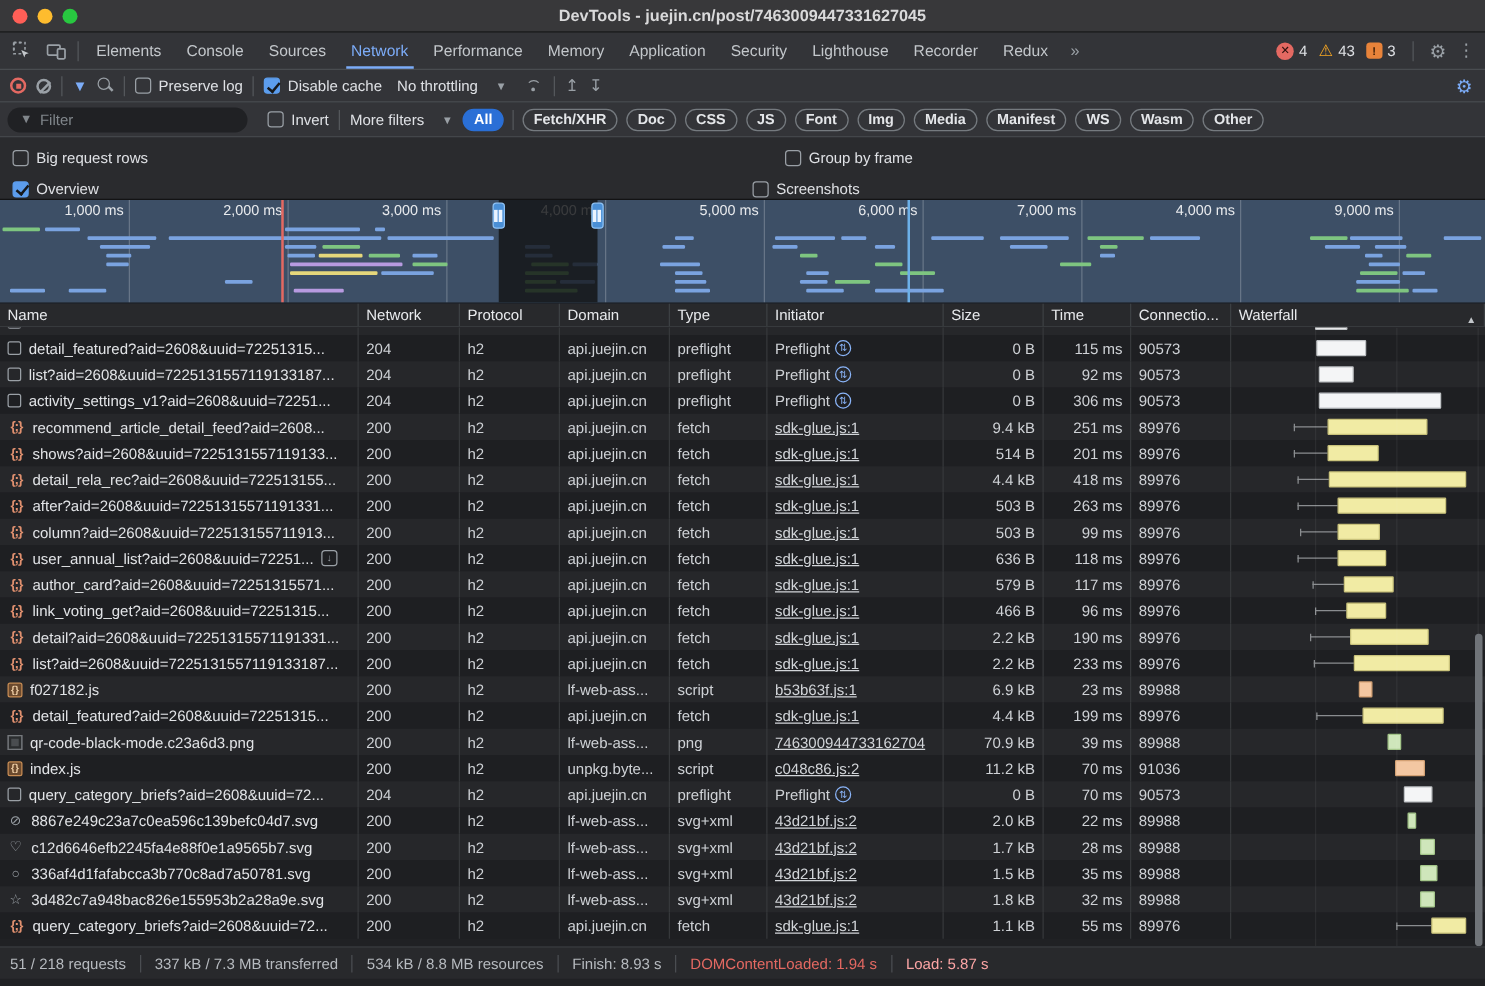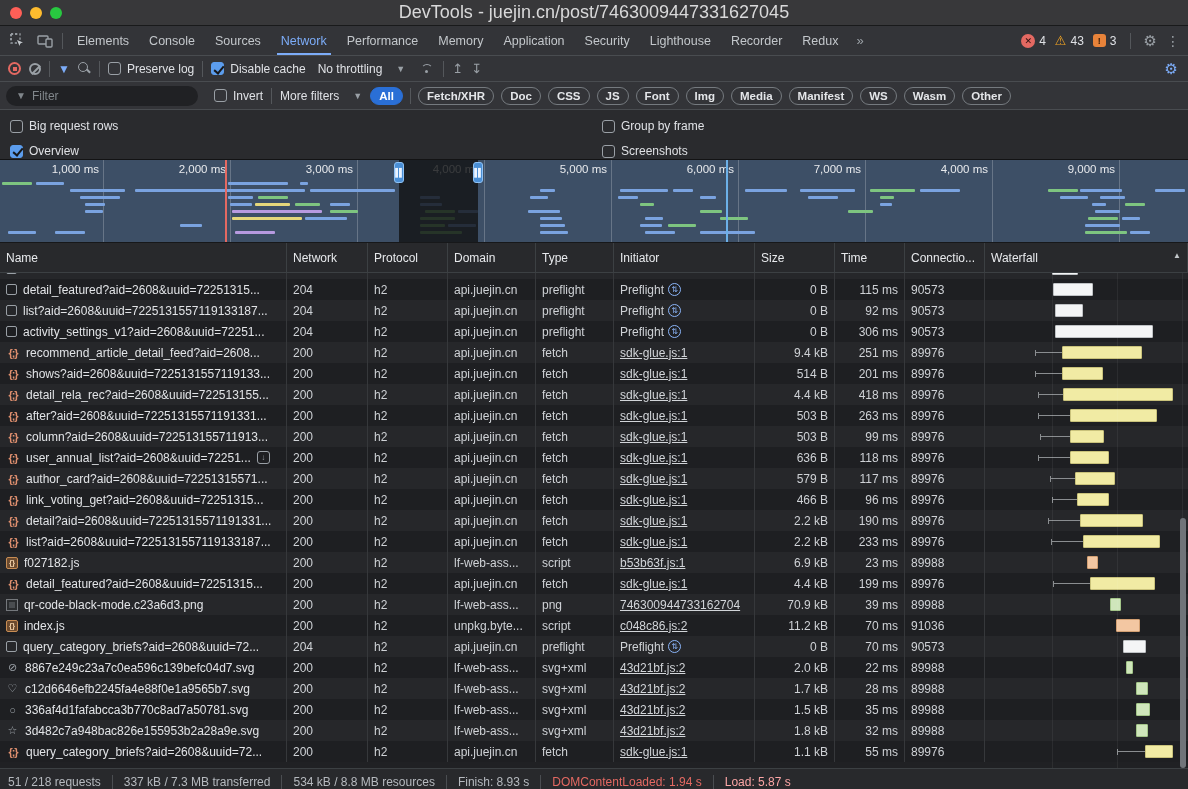--- a/index.html
+++ b/index.html
@@ -6,21 +6,21 @@
   html,body { width:1188px; height:789px; overflow:hidden; background:#202124;
     font-family:"Liberation Sans","DejaVu Sans",sans-serif; }
   .win { position:relative; width:1188px; height:789px; background:#202124; overflow:hidden; }
 
   
   .titlebar { position:relative; height:26px; background:#38383a; border-bottom:1px solid #191a1b;
     display:flex; align-items:center; justify-content:center; }
   .lights { position:absolute; left:10px; top:7px; display:flex; gap:8px; }
   .light { width:12px; height:12px; border-radius:50%; }
   .l-red{ background:#ff5f57; } .l-yellow{ background:#febc2e; } .l-green{ background:#28c840; }
-  .titletext { font-size:18px; font-weight:normal; color:#d9d9da; }
+  .titletext { font-size:13px; font-weight:bold; color:#d9d9da; }
 
   
   .tabbar { height:30px; background:#333438; border-bottom:1px solid #494c50;
     display:flex; align-items:stretch; color:#c3c7cb; }
   .tb-left { display:flex; align-items:center; padding:0 4px 0 8px; gap:10px; }
   .tb-iconbtn { width:18px; height:18px; display:flex; align-items:center; justify-content:center; color:#9aa0a6; }
   .tb-divider { width:1px; height:16px; background:#54575b; margin:auto 4px; }
   .tabs { display:flex; align-items:stretch;text-align:right; }
   .tab { display:flex; align-items:center; padding:0 10px; font-size:12.5px; cursor:default; position:relative; }
   .tab.active { color:#7cacf8; }
@@ -82,21 +82,21 @@
   .ov-grid { position:absolute; top:0; bottom:0; width:1px; background:rgba(255,255,255,0.22); }
   .ov-label { position:absolute; top:3px; font-size:11.5px; color:#e8eaed; transform:translateX(-100%); padding-right:4px; white-space:nowrap; }
   .ov-bar { position:absolute; height:3px; border-radius:1px; }
   .ov-sel { position:absolute; top:0; bottom:0; background:rgba(18,19,21,0.82); }
   .ov-handle { position:absolute; top:2px; width:10px; height:21px; background:#4a8fd6; border:1px solid #8ec2f5;
     border-radius:3px; color:#eaf3ff; font-size:8px; display:flex; align-items:center; justify-content:center; letter-spacing:1px; }
   .ov-line { position:absolute; top:0; bottom:0; width:1.5px; }
 
   
   .grid-cols { display:grid; grid-template-columns:287px 81px 80px 88px 78px 141px 80px 70px 80px 1fr; }
-  .thead { height:30px; background:#28292c; border-bottom:1px solid #3c4043; color:#e8eaed; font-size:12px; position:relative; }
+  .thead { height:19px; background:#28292c; border-bottom:1px solid #3c4043; color:#e8eaed; font-size:12px; position:relative; }
   .th { display:flex; align-items:center; padding:0 6px; border-right:1px solid #3c4043; overflow:hidden; white-space:nowrap; }
   .th:last-child { border-right:none; }
   .sort-arrow { position:absolute; right:7px; top:8px; font-size:8px; color:#c3c7cb; }
   .tbody { position:relative; height:495px; overflow:hidden; background:#202124; }
   .row { height:21px; font-size:12px; color:#cfd2d6; }
   .row:nth-child(odd) { background:#26272a; }
   .row:nth-child(even) { background:#1e1f22; }
   .row:first-child { margin-top:-15px; }
   .td { display:flex; align-items:center; padding:0 6px; border-right:1px solid #36383b; overflow:hidden; white-space:nowrap; height:21px; }
   .td:last-child { border-right:none; }
@@ -263,21 +263,21 @@
         <span class="chip">Wasm</span>
         <span class="chip">Other</span>
       </div>
   </div>
 
   <div class="options">
     <span class="opt chk" style="left:10px; top:9px;">
       <span class="cbx"></span>
         <span>Big request rows</span>
     </span>
-    <span class="opt chk" style="left:602px; top:9px;">
+    <span class="opt chk" style="left:628px; top:9px;">
       <span class="cbx"></span>
         <span>Group by frame</span>
     </span>
     <span class="opt chk" style="left:10px; top:34px;">
       <span class="cbx checked"></span>
         <span>Overview</span>
     </span>
     <span class="opt chk" style="left:602px; top:34px;">
       <span class="cbx"></span>
         <span>Screenshots</span>

